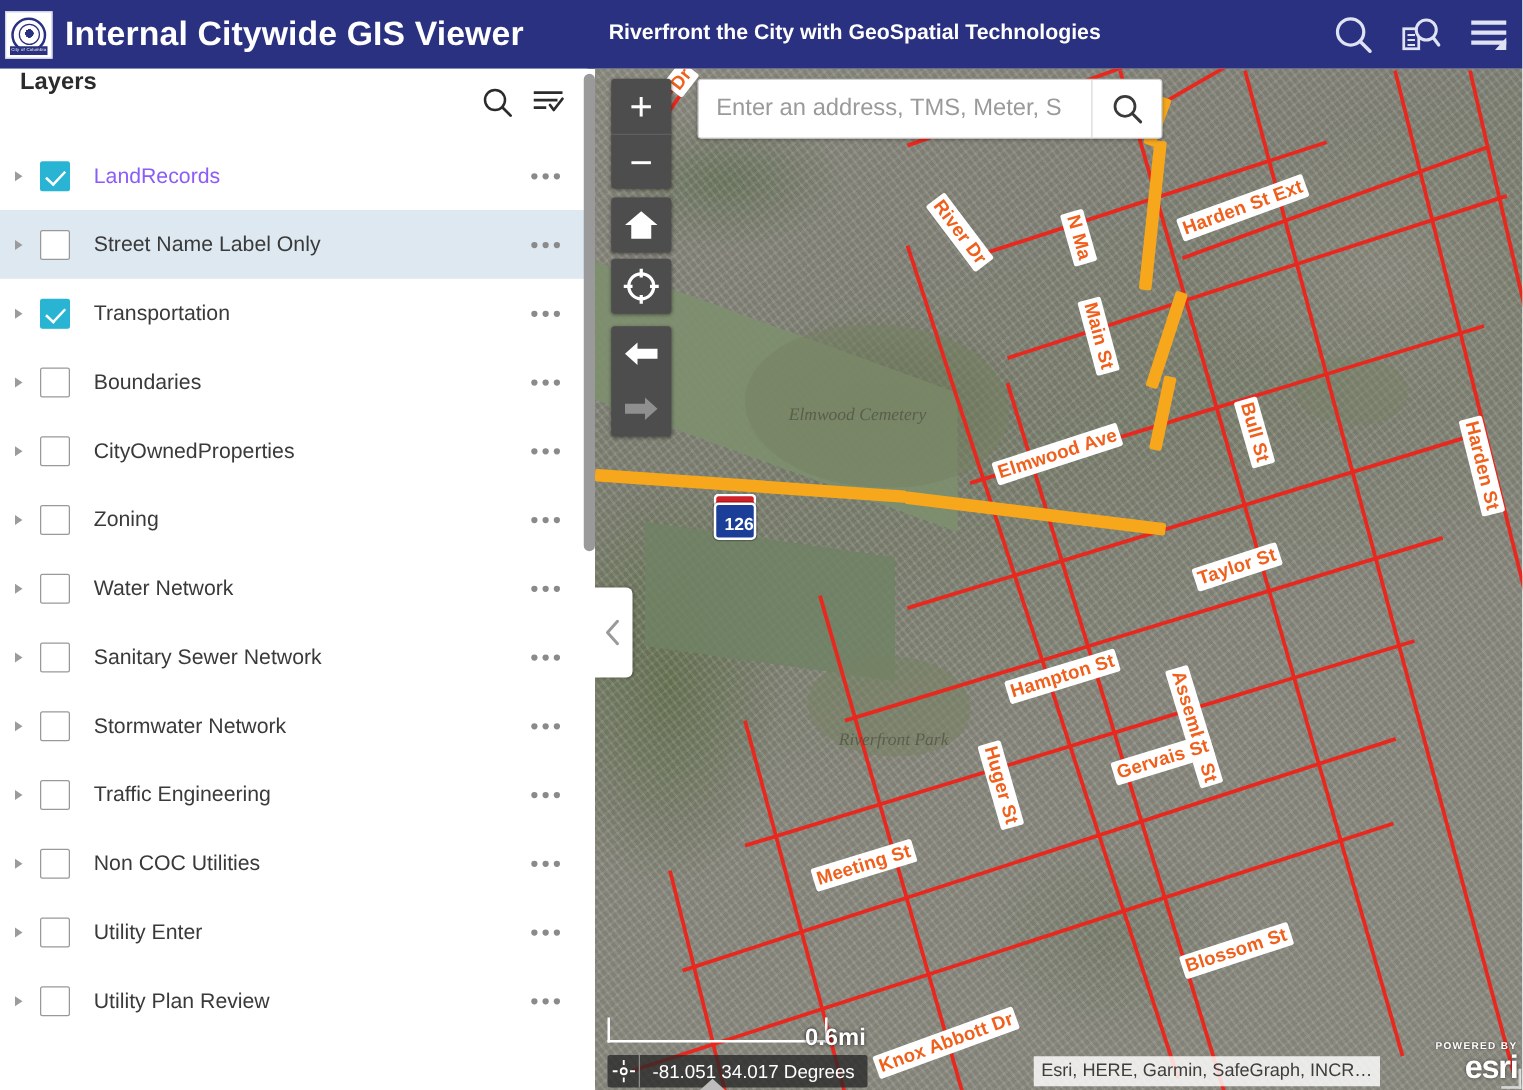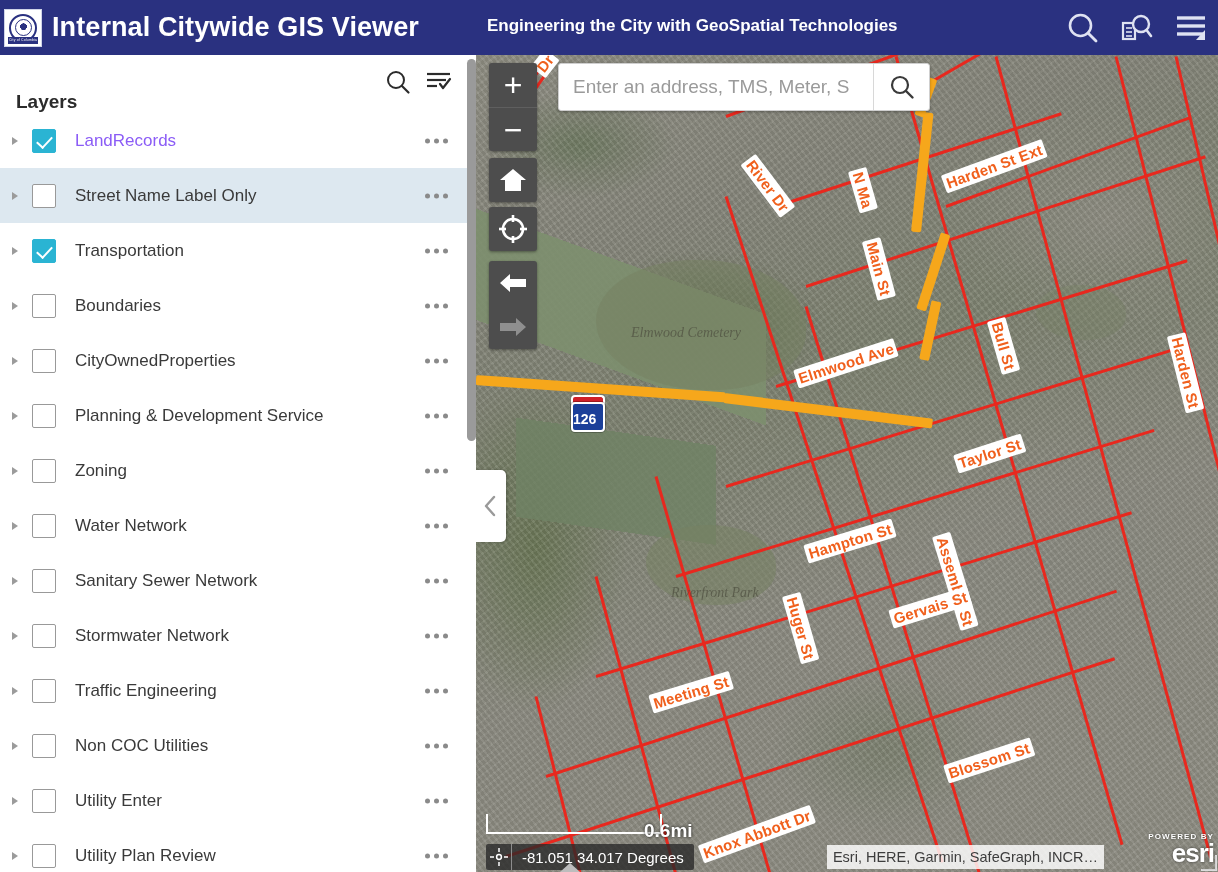--- a/index.html
+++ b/index.html
@@ -58,21 +58,21 @@
     cursor: pointer;
   }
   .hdr-btn svg { display: block; }
 
   
   .panel {
     position: absolute; top: 55px; left: 0; width: 470px; height: 817px;
     background: #fff; overflow: hidden;
   }
   .panel-head {
-    height: 58px; display: flex; align-items: flex-end;
+    height: 58px; display: flex; align-items: flex-start;
     padding: 0 24px 0 16px; position: relative;
   }
   .panel-title { font-size: 19px; color: #2b2b2b; font-weight: bold; }
   .panel-head-icons {
     position: absolute; right: 18px; top: 14px;
     display: flex; align-items: center; gap: 14px;
   }
   .panel-icon { cursor: pointer; display: block; }
 
   .layer-list { position: relative; }
@@ -166,21 +166,21 @@
     background: #fff; padding: 1px 3px; border-radius: 2px;
     letter-spacing: .2px;
   }
   .maplabel-dark {
     position: absolute; color: #4a4a3c; font-size: 14px; white-space: nowrap;
     opacity: .65; font-family: "Liberation Serif", serif; font-style: italic;
   }
   .shield {
     position: absolute; width: 34px; height: 30px;
     background: #1b3f99; border: 2px solid #fff; border-radius: 4px;
-    color: #fff; font-size: 14px; font-weight: bold; text-align: left;
+    color: #fff; font-size: 14px; font-weight: bold; text-align: right;
     line-height: 30px; box-shadow: 0 0 0 1px rgba(0,0,0,.25);
   }
   .shield-top {
     position: absolute; width: 34px; height: 9px; background: #d02028;
     border: 2px solid #fff; border-bottom: none; border-radius: 4px 4px 0 0;
   }
 
   
   .mc-group {
     position: absolute; left: 13px; background: #4d4d4d;
@@ -279,21 +279,21 @@
 <body>
 
 <div id="app">
 
   <div class="header">
     <div class="seal">
       <div class="seal-ring"></div>
       <div class="seal-banner">City of Columbia</div>
     </div>
     <div class="app-title">Internal Citywide GIS Viewer</div>
-    <div class="subtitle">Engineering the City with GeoSpatial Technologies</div>
+    <div class="subtitle">Riverfront the City with GeoSpatial Technologies</div>
 
     <div class="hdr-tools">
       <div class="hdr-btn">
         <svg width="34" height="34" viewBox="0 0 34 34">
           <circle cx="14.5" cy="14.5" r="10.5" fill="none" stroke="#dfe2f2" stroke-width="2.6"></circle>
           <line x1="22" y1="22" x2="30" y2="30" stroke="#dfe2f2" stroke-width="2.8" stroke-linecap="round"></line>
         </svg>
       </div>
       <div class="hdr-btn">
         <svg width="34" height="34" viewBox="0 0 34 34">
@@ -375,30 +375,20 @@
           <span class="dots">
             <i></i>
             <i></i>
             <i></i>
           </span>
         </div>
         <div class="layer-row">
           <span class="caret"></span>
           <span class="cbox"></span>
           <span class="layer-label">CityOwnedProperties</span>
-          <span class="dots">
-            <i></i>
-            <i></i>
-            <i></i>
-          </span>
-        </div>
-        <div class="layer-row">
-          <span class="caret"></span>
-          <span class="cbox"></span>
-          <span class="layer-label">Planning &amp; Development Service</span>
           <span class="dots">
             <i></i>
             <i></i>
             <i></i>
           </span>
         </div>
         <div class="layer-row">
           <span class="caret"></span>
           <span class="cbox"></span>
           <span class="layer-label">Zoning</span>

